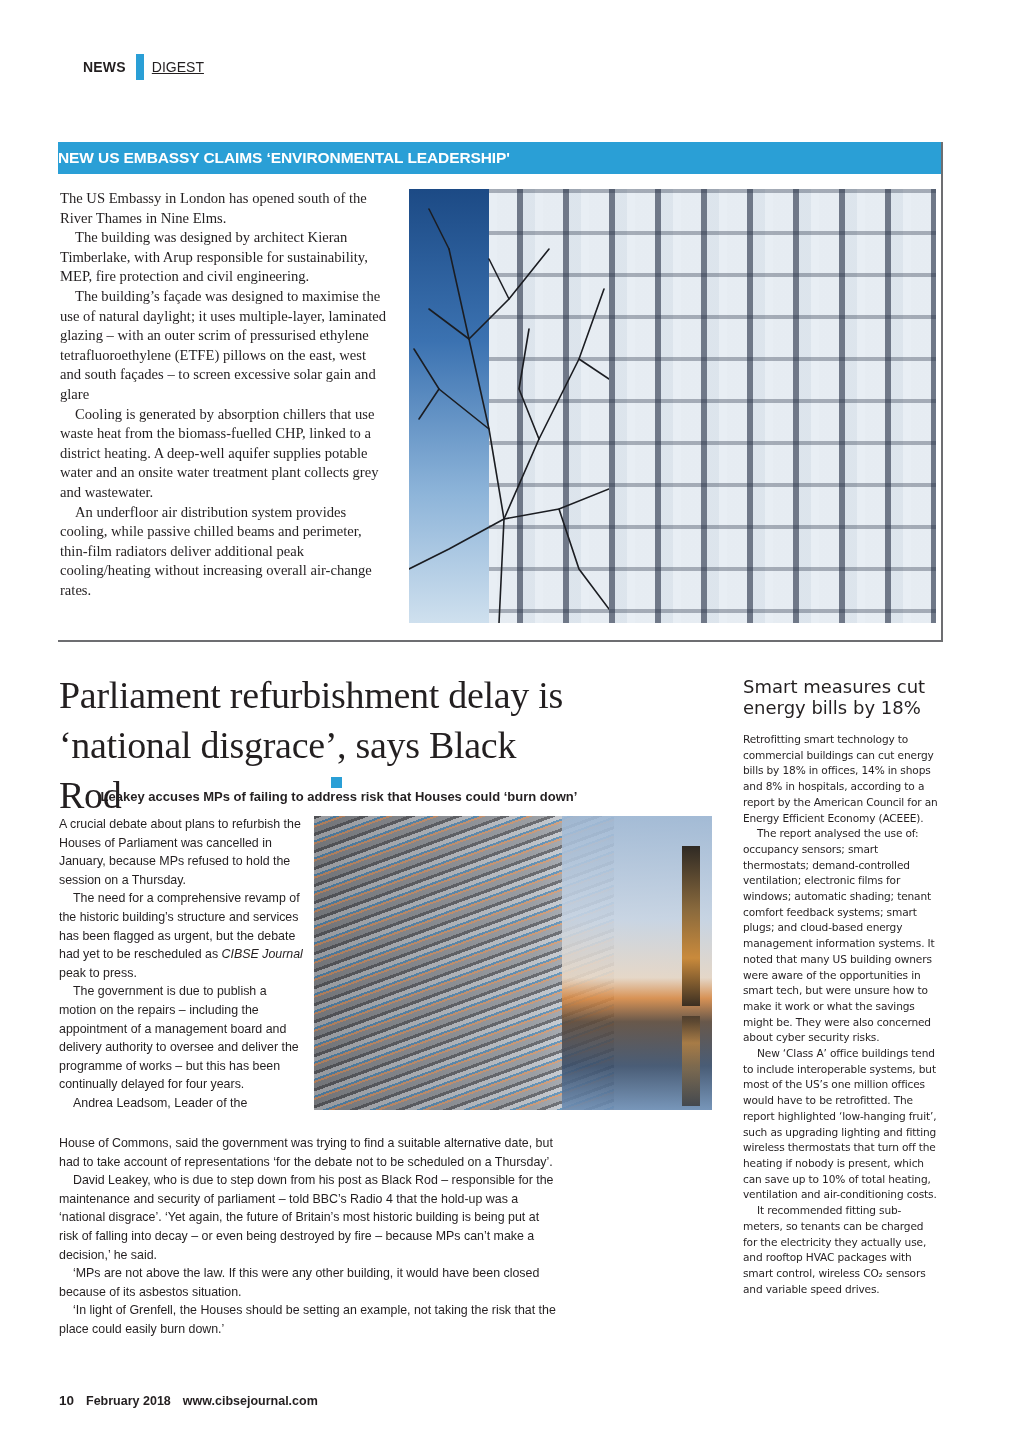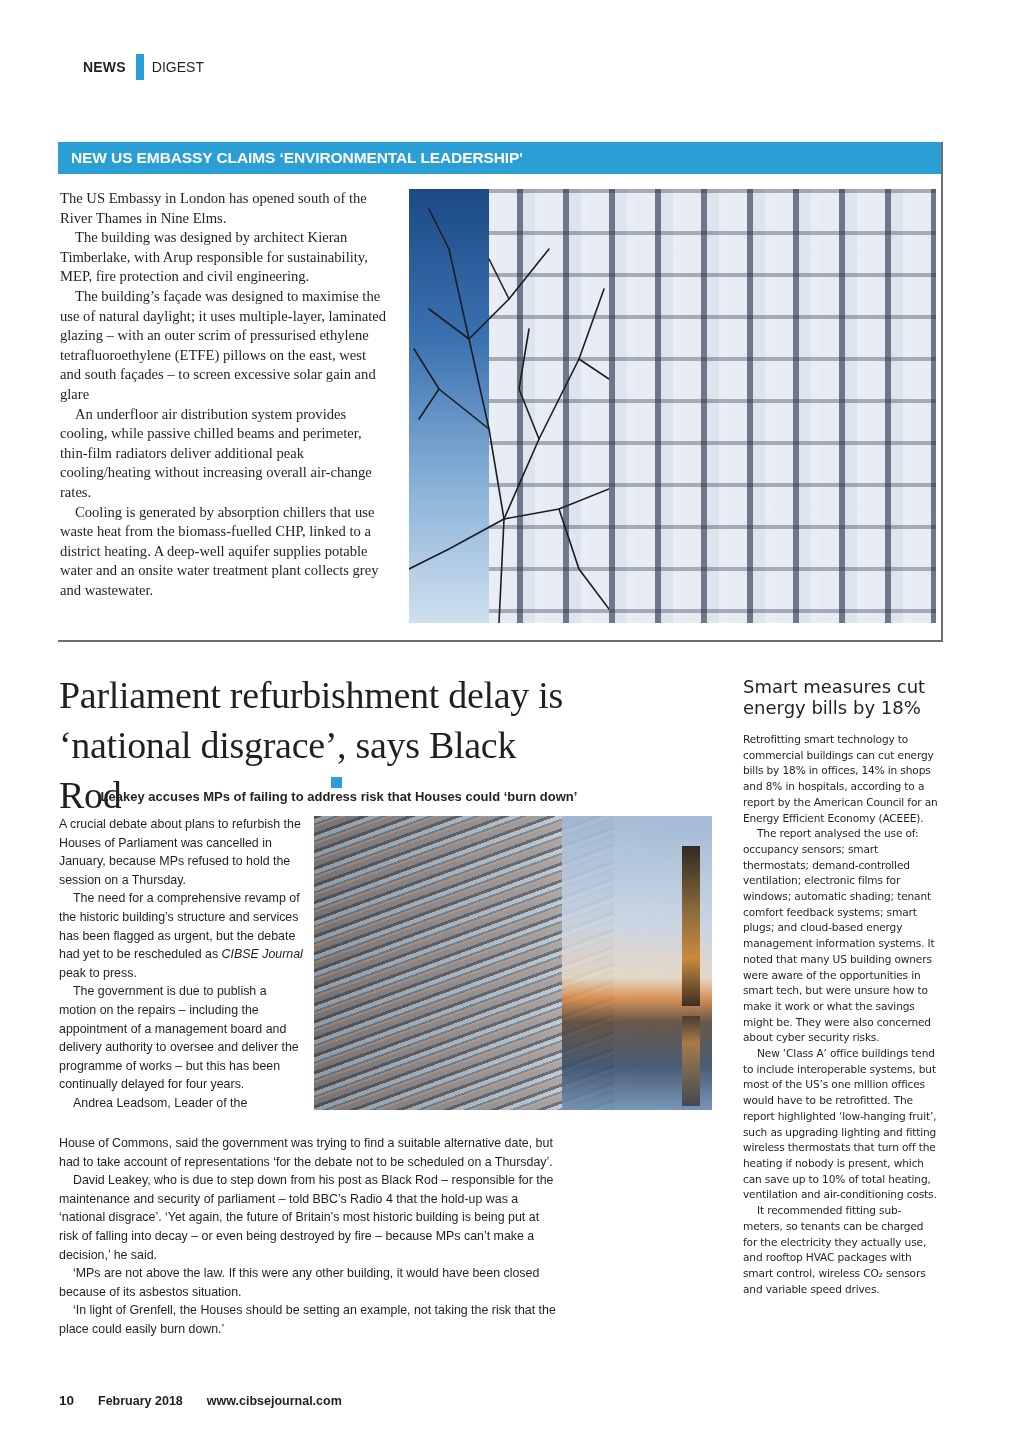--- a/index.html
+++ b/index.html
@@ -3,25 +3,25 @@
 <meta charset="utf-8">
 <style>
   html, body { margin:0; padding:0; }
   body { width:1024px; height:1448px; background:#ffffff; position:relative; overflow:hidden; color:#231f20; }
   .abs { position:absolute; }
 
   
   .hdr { left:59px; top:55px; height:24px; display:flex; align-items:center; font-family:"Liberation Sans", sans-serif; font-size:14px; }
   .hdr .news { font-weight:bold; letter-spacing:0.2px;padding-left:24px; }
   .hdr .bar { width:8px; height:26px; background:#2a9fd6; margin:0 8px 0 10px; }
-  .hdr .digest { font-weight:normal; }
+  .hdr .digest { font-weight:normal;text-decoration:underline; }
 
   
   .box { left:58px; top:142px; width:883px; height:498px; border-right:2px solid #6d6e71; border-bottom:2px solid #6d6e71; }
-  .box-title { left:58px; top:142px; width:883px; height:32px; background:#2a9fd6; color:#fff; font-family:"Liberation Sans", sans-serif; font-weight:bold; font-size:15.5px; line-height:32px; padding-left:13px; box-sizing:border-box; letter-spacing:-0.1px; }
+  .box-title { left:58px; top:142px; width:883px; height:32px; background:#2a9fd6; color:#fff; font-family:"Liberation Sans", sans-serif; font-weight:bold; font-size:15.5px; line-height:32px; padding-left:0; box-sizing:border-box; letter-spacing:-0.1px; }
   .box-text { left:60px; top:189px; width:330px; font-family:"Liberation Serif", serif; font-size:14.6px; line-height:19.6px; }
   .box-text p { margin:0; text-indent:15px; }
   .box-text p:first-child { text-indent:0; }
 
   .photo1 { left:409px; top:189px; width:527px; height:434px; overflow:hidden;
     background: linear-gradient(180deg, #1c4a85 0%, #3b72b1 35%, #8db4d9 70%, #cfe0ee 100%); }
   .facade { position:absolute; left:80px; top:0; width:450px; height:434px;
     background:
       repeating-linear-gradient(90deg, rgba(255,255,255,0.0) 0 8px, rgba(230,236,242,0.95) 8px 28px, rgba(60,70,90,0.7) 28px 34px, rgba(220,228,236,0.95) 34px 46px),
       #e8eef4; }
@@ -50,42 +50,42 @@
   .p2-tower { position:absolute; left:368px; top:30px; width:18px; height:160px; background:linear-gradient(180deg,#2f2a24,#8a6a3d 40%,#c98a3c 70%,#3b2f22); }
   .p2-tower-r { position:absolute; left:368px; top:200px; width:18px; height:90px; background:linear-gradient(0deg,#2f2a24,#8a6a3d 40%,#c98a3c 70%,#3b2f22); opacity:0.7; }
 
   
   .side-title { left:743px; top:676px; width:200px; font-family:"DejaVu Sans", sans-serif; font-size:18px; line-height:21px; color:#231f20; }
   .side-text { left:743px; top:732px; width:197px; font-family:"DejaVu Sans", sans-serif; font-size:10.6px; line-height:15.7px; letter-spacing:-0.15px; }
   .side-text p { margin:0; text-indent:14px; }
   .side-text p.first { text-indent:0; }
 
   
-  .footer { left:59px; top:1393px; font-family:"Liberation Sans", sans-serif; font-size:12.5px; display:flex; gap:24px; align-items:baseline; }
+  .footer { left:59px; top:1393px; font-family:"Liberation Sans", sans-serif; font-size:12.5px; display:flex; gap:12px; align-items:baseline; }
   .footer .pn { font-weight:bold; font-size:13.5px; }
   .footer .issue { font-weight:bold; }
   .footer .url { font-weight:bold; }
 </style>
 </head>
 <body>
 
 <div class="abs hdr">
   <span class="news">NEWS</span>
   <span class="bar"></span>
   <span class="digest">DIGEST</span>
 </div>
 
 <div class="abs box"></div>
 <div class="abs box-title">NEW US EMBASSY CLAIMS ‘ENVIRONMENTAL LEADERSHIP'</div>
 <div class="abs box-text">
   <p>The US Embassy in London has opened south of the River Thames in Nine Elms.</p>
   <p>The building was designed by architect Kieran Timberlake, with Arup responsible for sustainability, MEP, fire protection and civil engineering.</p>
   <p>The building’s façade was designed to maximise the use of natural daylight; it uses multiple-layer, laminated glazing – with an outer scrim of pressurised ethylene tetrafluoroethylene (ETFE) pillows on the east, west and south façades – to screen excessive solar gain and glare</p>
+  <p>Cooling is generated by absorption chillers that use waste heat from the biomass-fuelled CHP, linked to a district heating. A deep-well aquifer supplies potable water and an onsite water treatment plant collects grey and wastewater.</p>
   <p>An underfloor air distribution system provides cooling, while passive chilled beams and perimeter, thin-film radiators deliver additional peak cooling/heating without increasing overall air-change rates.</p>
-  <p>Cooling is generated by absorption chillers that use waste heat from the biomass-fuelled CHP, linked to a district heating. A deep-well aquifer supplies potable water and an onsite water treatment plant collects grey and wastewater.</p>
 </div>
 <div class="abs photo1">
   <div class="facade"></div>
   <svg class="tree" viewBox="0 0 200 434" preserveAspectRatio="none">
     <g stroke="#1b1d22" stroke-width="1.6" fill="none" stroke-linecap="round">
       <path d="M90 434 L95 330 L80 240 L60 150 L40 60"></path>
       <path d="M95 330 L130 250 L170 170 L195 100"></path>
       <path d="M80 240 L30 200 L5 160"></path>
       <path d="M60 150 L100 110 L140 60"></path>
       <path d="M95 330 L150 320 L200 300"></path>

